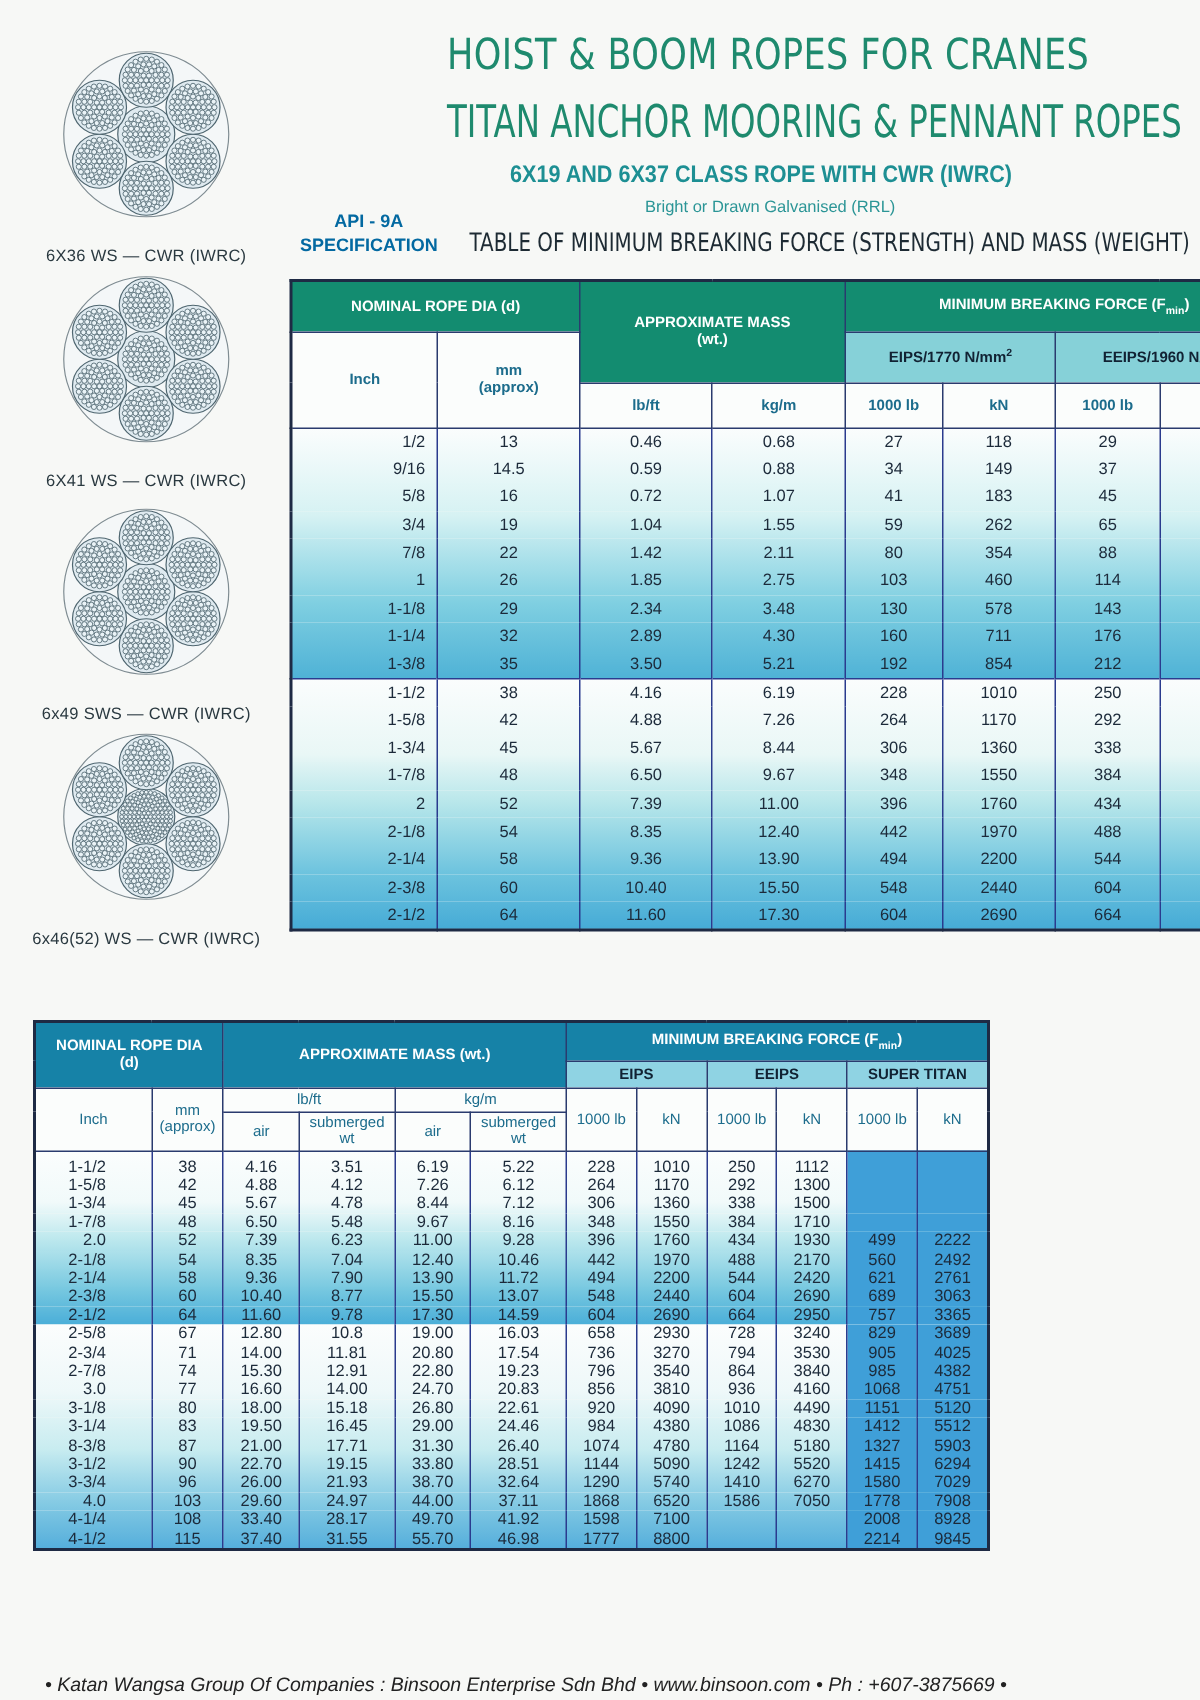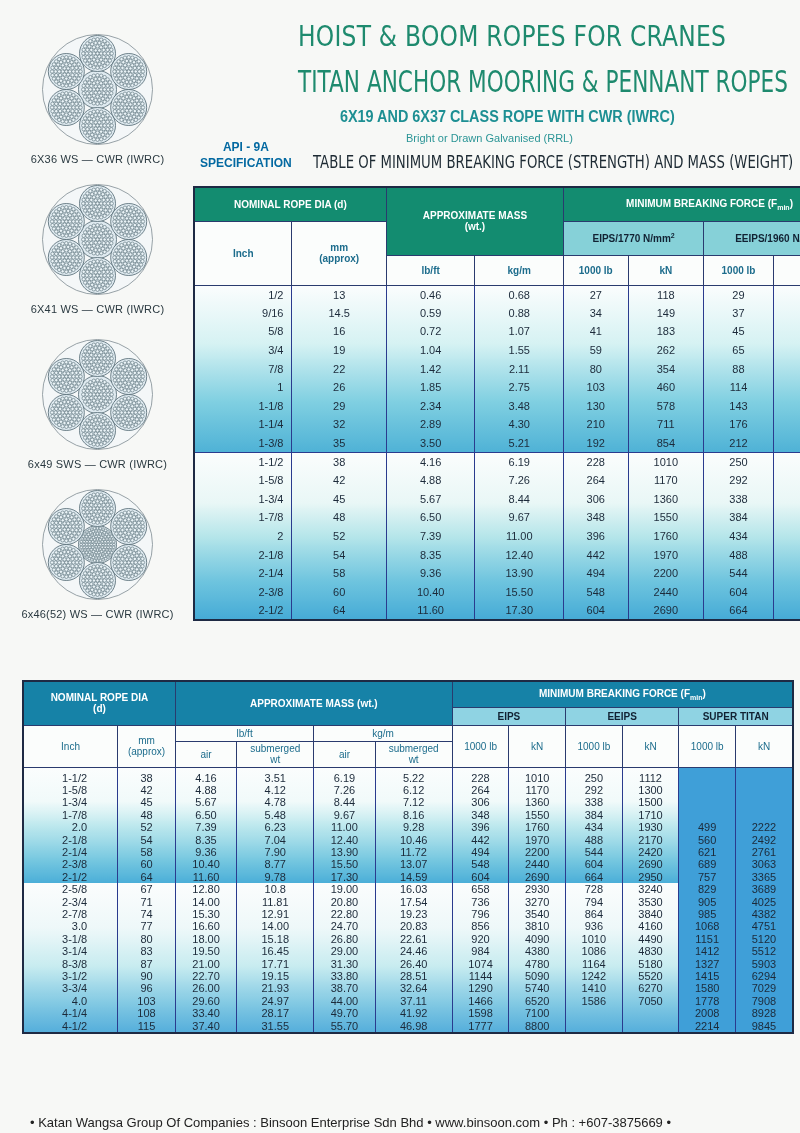--- a/index.html
+++ b/index.html
@@ -1,57 +1,57 @@
 <!DOCTYPE html>
 <html><head>
 <meta charset="utf-8">
 <style>
   * { box-sizing: border-box; margin: 0; padding: 0; }
   html, body { width: 800px; height: 1133px; background: #f7f8f6; overflow: hidden; }
   body { position: relative; font-family: "Liberation Sans", sans-serif; color: #1d2a33; }
   .rope-block { position: absolute; left: 0; width: 195px; text-align: center; }
   .rope-block svg { display: block; margin: 0 auto; }
-  .rope-caption { font-size: 11px; color: #2a3940; margin-top: 6px; letter-spacing: 0.2px; }
+  .rope-caption { font-size: 11px; color: #2a3940; margin-top: 18px; letter-spacing: 0.2px; }
 
   .title1 { position: absolute; left: 298px; top: 20px; font-family: "DejaVu Sans", sans-serif; font-size: 28.5px; color: #1e8a6e; letter-spacing: 0.3px; transform: scaleX(0.82); transform-origin: left top; white-space: nowrap; }
   .title2 { position: absolute; left: 298px; top: 64px; font-family: "DejaVu Sans", sans-serif; font-size: 30px; color: #1e8a6e; letter-spacing: 0px; transform: scaleX(0.72); transform-origin: left top; white-space: nowrap; }
   .subtitle { position: absolute; left: 340px; top: 108px; font-size: 16px; font-weight: bold; color: #1d8f93; transform: scaleX(0.9); transform-origin: left top; white-space: nowrap; }
-  .finish { position: absolute; left: 406px; top: 132px; font-size: 11px; color: #2b9596; }
+  .finish { position: absolute; left: 430px; top: 132px; font-size: 11px; color: #2b9596; }
   .spec { position: absolute; left: 200px; top: 139px; font-size: 12px; font-weight: bold; color: #0369a1; text-align: center; line-height: 16px; }
   .table-title { position: absolute; left: 313px; top: 152px; font-family: "DejaVu Sans", sans-serif; font-size: 17px; color: #1d2a33; transform: scaleX(0.78); transform-origin: left top; white-space: nowrap; }
 
   table { border-collapse: collapse; position: absolute; }
   td, th { text-align: center; font-weight: normal; }
 
   
   .t1 { left: 193px; top: 186px; width: 664px; border: 2px solid #1e2a44; }
   .t1 th { font-size: 10px; border: 1px solid #2a3b6e; height: 22px; }
   .t1 .hgreen { background: #138c70; color: #fff; font-weight: bold; }
   .t1 .hlight { background: #86d1d8; color: #123; font-weight: bold; }
   .t1 .hwhite { background: #fbfdfc; color: #1c6c8c; font-weight: bold; }
   .t1 tbody td { font-size: 11px; height: 18.6px; padding: 0 8px; border-left: 1px solid #2a3b8e; border-right: 1px solid #2a3b8e; color: #1c2a3a; }
   .t1 tbody td.l { text-align: right; }
   .t1 tbody.b1 { background: linear-gradient(to bottom, #fbfdfd 0%, #d6f2f3 35%, #7fcfe1 70%, #4fb2d6 100%); }
   .t1 tbody.b2 { background: linear-gradient(to bottom, #fbfdfd 0%, #e9f7f6 30%, #b6e6ea 50%, #6cc3de 78%, #46abd6 100%); }
   .t1 tbody.b2 tr:first-child td { border-top: 1px solid #2a3b8e; }
 
   
-  .t2 { left: 22px; top: 680px; width: 772px; border: 2px solid #1e2a44; }
+  .t2 { left: 22px; top: 680px; width: 638px; border: 2px solid #1e2a44; }
   .t2 th { font-size: 10px; border: 1px solid #2a3b6e; }
   .t2 .hteal { background: #1682a7; color: #fff; font-weight: bold; }
   .t2 .hlight { background: #8fd3e3; color: #123; font-weight: bold; }
   .t2 .hwhite { background: #fbfdfc; color: #1c6c8c; }
   .t2 tbody td { font-size: 11px; height: 12.4px; line-height: 12.4px; padding: 0 6px; border-left: 1px solid #2a3b8e; border-right: 1px solid #2a3b8e; color: #1c2a3a; }
   .t2 tbody td.l { text-align: right; padding-right: 30px; }
   .t2 tbody td.st { background: #3f9fd8 !important; }
   .t2 tbody.b1 { background: linear-gradient(to bottom, #fbfdfd 0%, #f1fafa 30%, #bfe9ee 50%, #77c8e0 80%, #4aaed8 100%); }
   .t2 tbody.b2 { background: linear-gradient(to bottom, #fbfdfd 0%, #eef8f9 30%, #c8ecf0 55%, #82c9e3 80%, #53addb 100%); }
   .t2 tbody.b1 tr:first-child td { padding-top: 4px; }
 
-  .footer { position: absolute; left: 30px; top: 1115px; font-size: 13px; color: #222; white-space: nowrap; }
+  .footer { position: absolute; left: 30px; top: 1115px; font-size: 13px; color: #222; white-space: nowrap; font-style: italic; }
   sub { font-size: 7px; }
   sup { font-size: 7px; }
 </style>
 </head>
 <body>
 
 <div class="rope-block" style="top:32px;">
   <svg class="rope-svg" width="115" height="115" viewBox="0 0 115 115">
       <circle cx="57.5" cy="57.5" r="55" fill="#f4f7f8" stroke="#7f8c92" stroke-width="0.8"></circle>
       <circle cx="57.5" cy="57.5" r="19" fill="#dfeaf0" stroke="#4f6670" stroke-width="0.8"></circle>
@@ -1987,21 +1987,21 @@
         <td>130</td>
         <td>578</td>
         <td>143</td>
         <td>636</td>
       </tr>
       <tr>
         <td class="l">1-1/4</td>
         <td>32</td>
         <td>2.89</td>
         <td>4.30</td>
-        <td>210</td>
+        <td>160</td>
         <td>711</td>
         <td>176</td>
         <td>782</td>
       </tr>
       <tr>
         <td class="l">1-3/8</td>
         <td>35</td>
         <td>3.50</td>
         <td>5.21</td>
         <td>192</td>
@@ -2398,21 +2398,21 @@
         <td class="st">1580</td>
         <td class="st">7029</td>
       </tr>
       <tr>
         <td class="l">4.0</td>
         <td>103</td>
         <td>29.60</td>
         <td>24.97</td>
         <td>44.00</td>
         <td>37.11</td>
-        <td>1466</td>
+        <td>1868</td>
         <td>6520</td>
         <td>1586</td>
         <td>7050</td>
         <td class="st">1778</td>
         <td class="st">7908</td>
       </tr>
       <tr>
         <td class="l">4-1/4</td>
         <td>108</td>
         <td>33.40</td>

